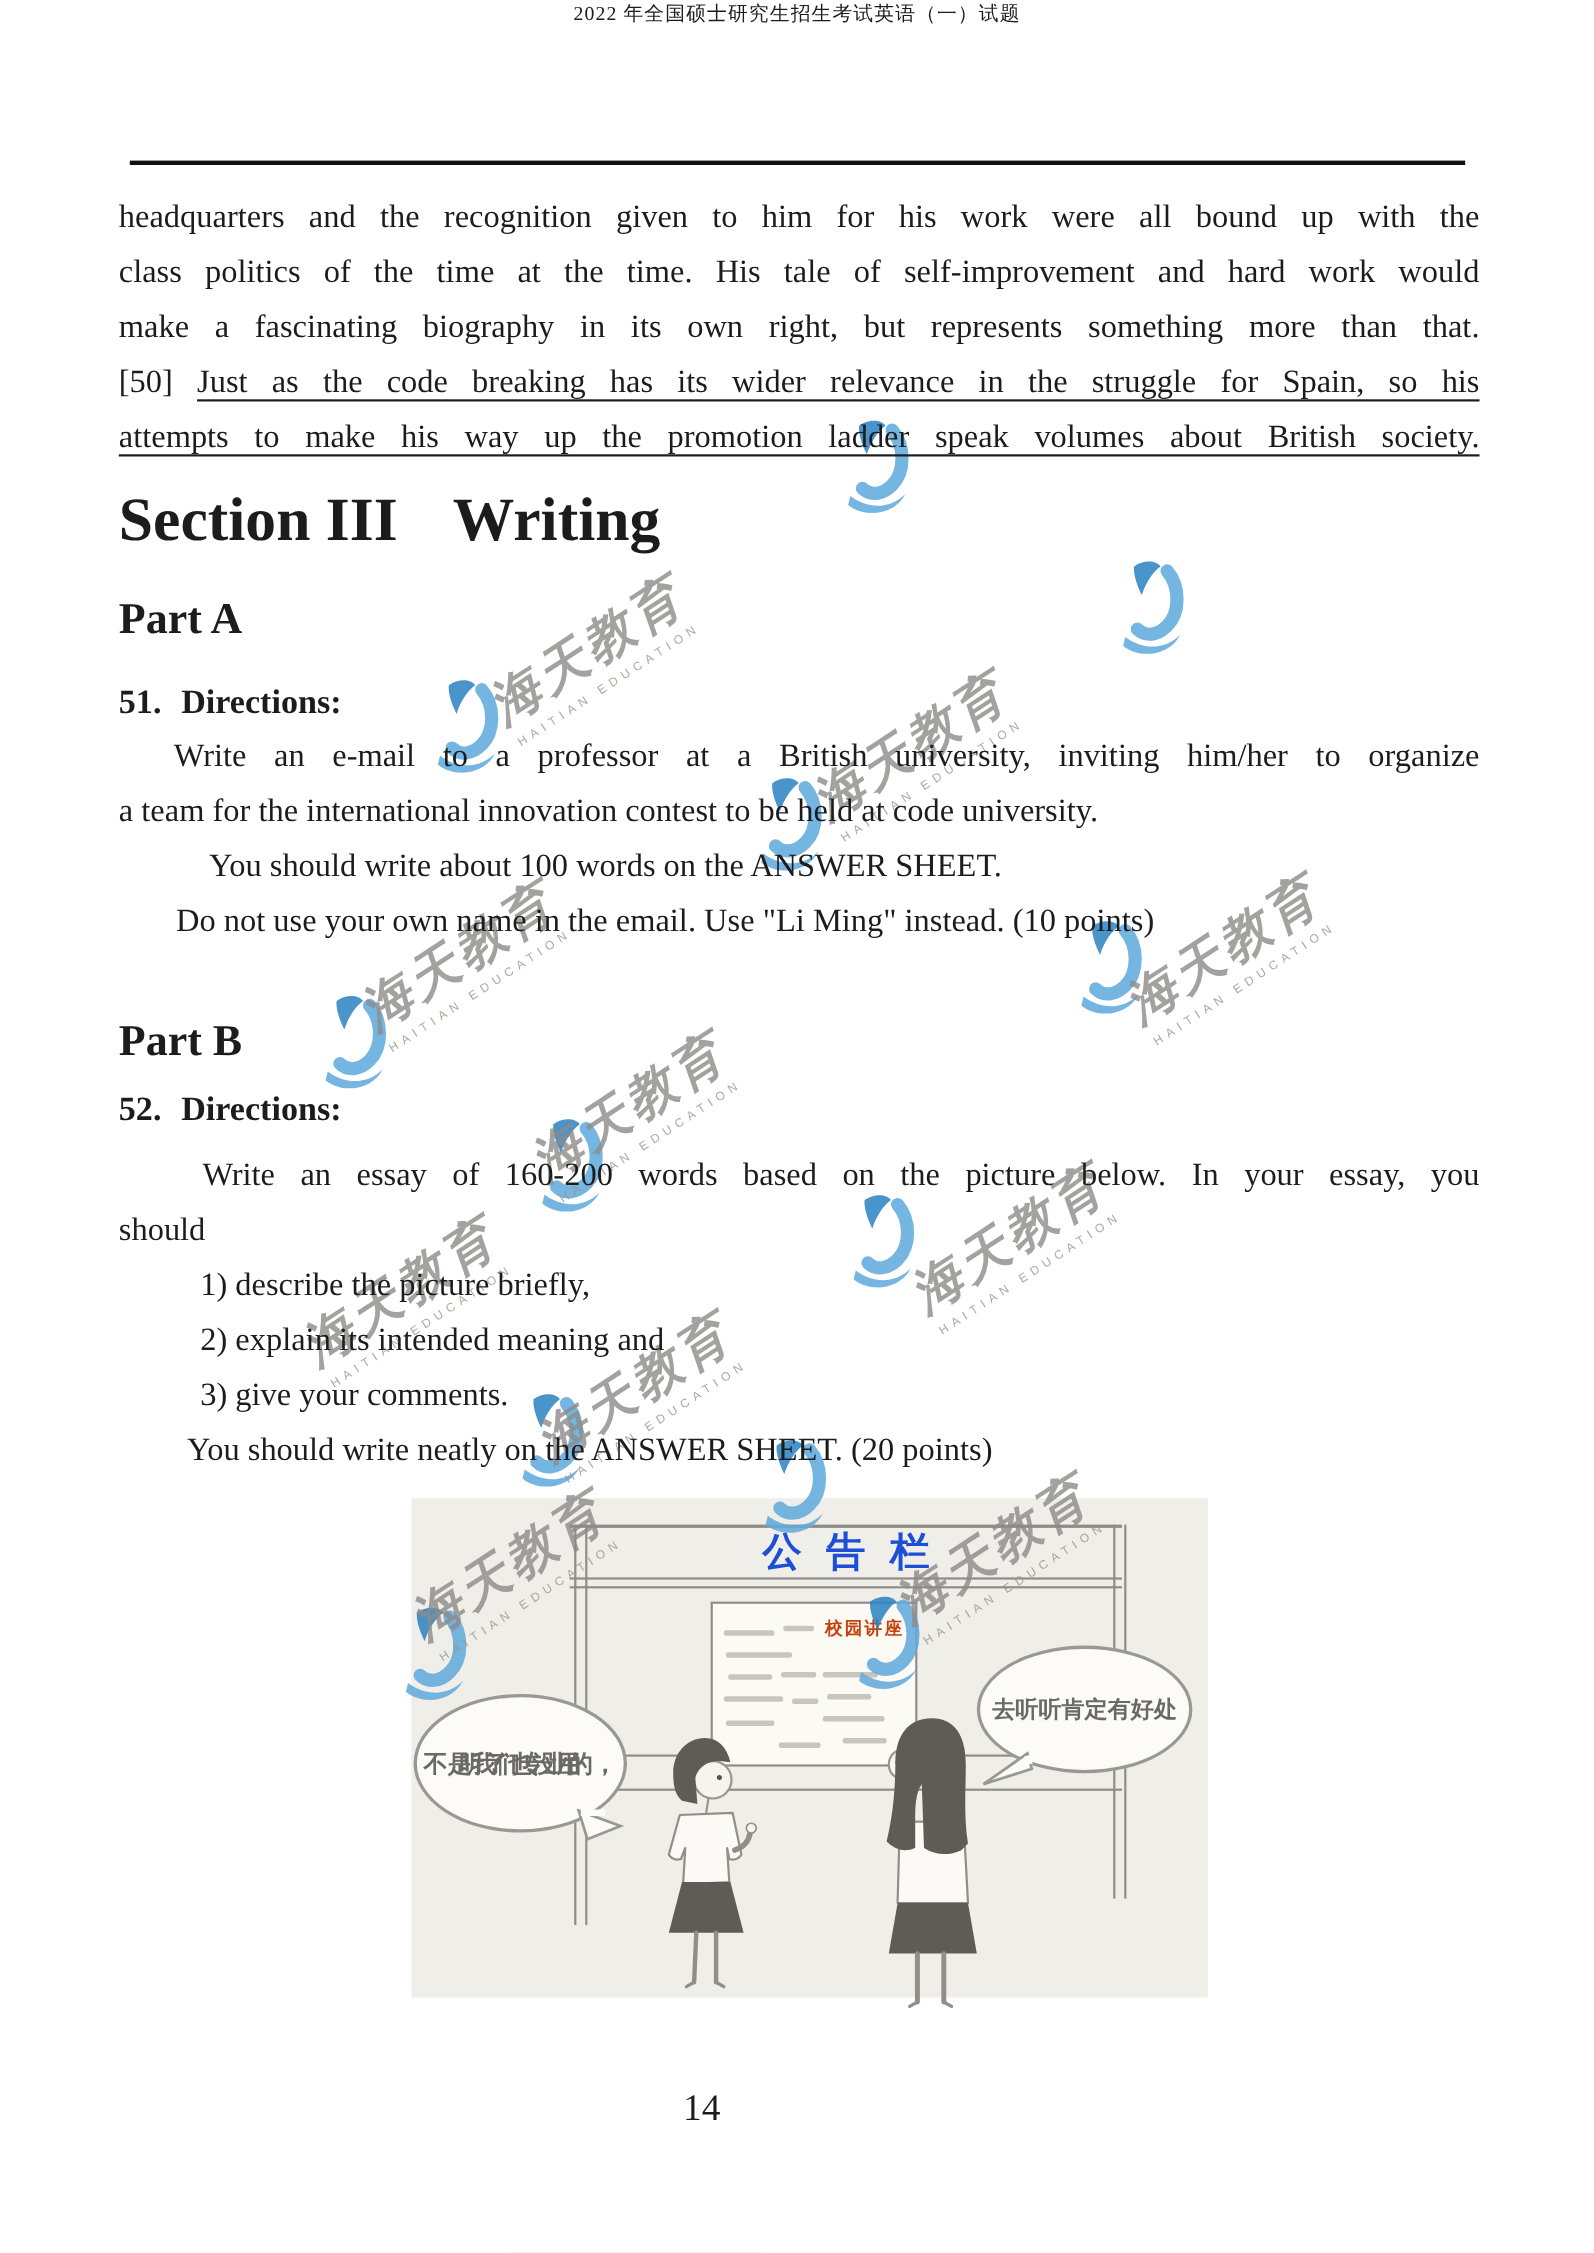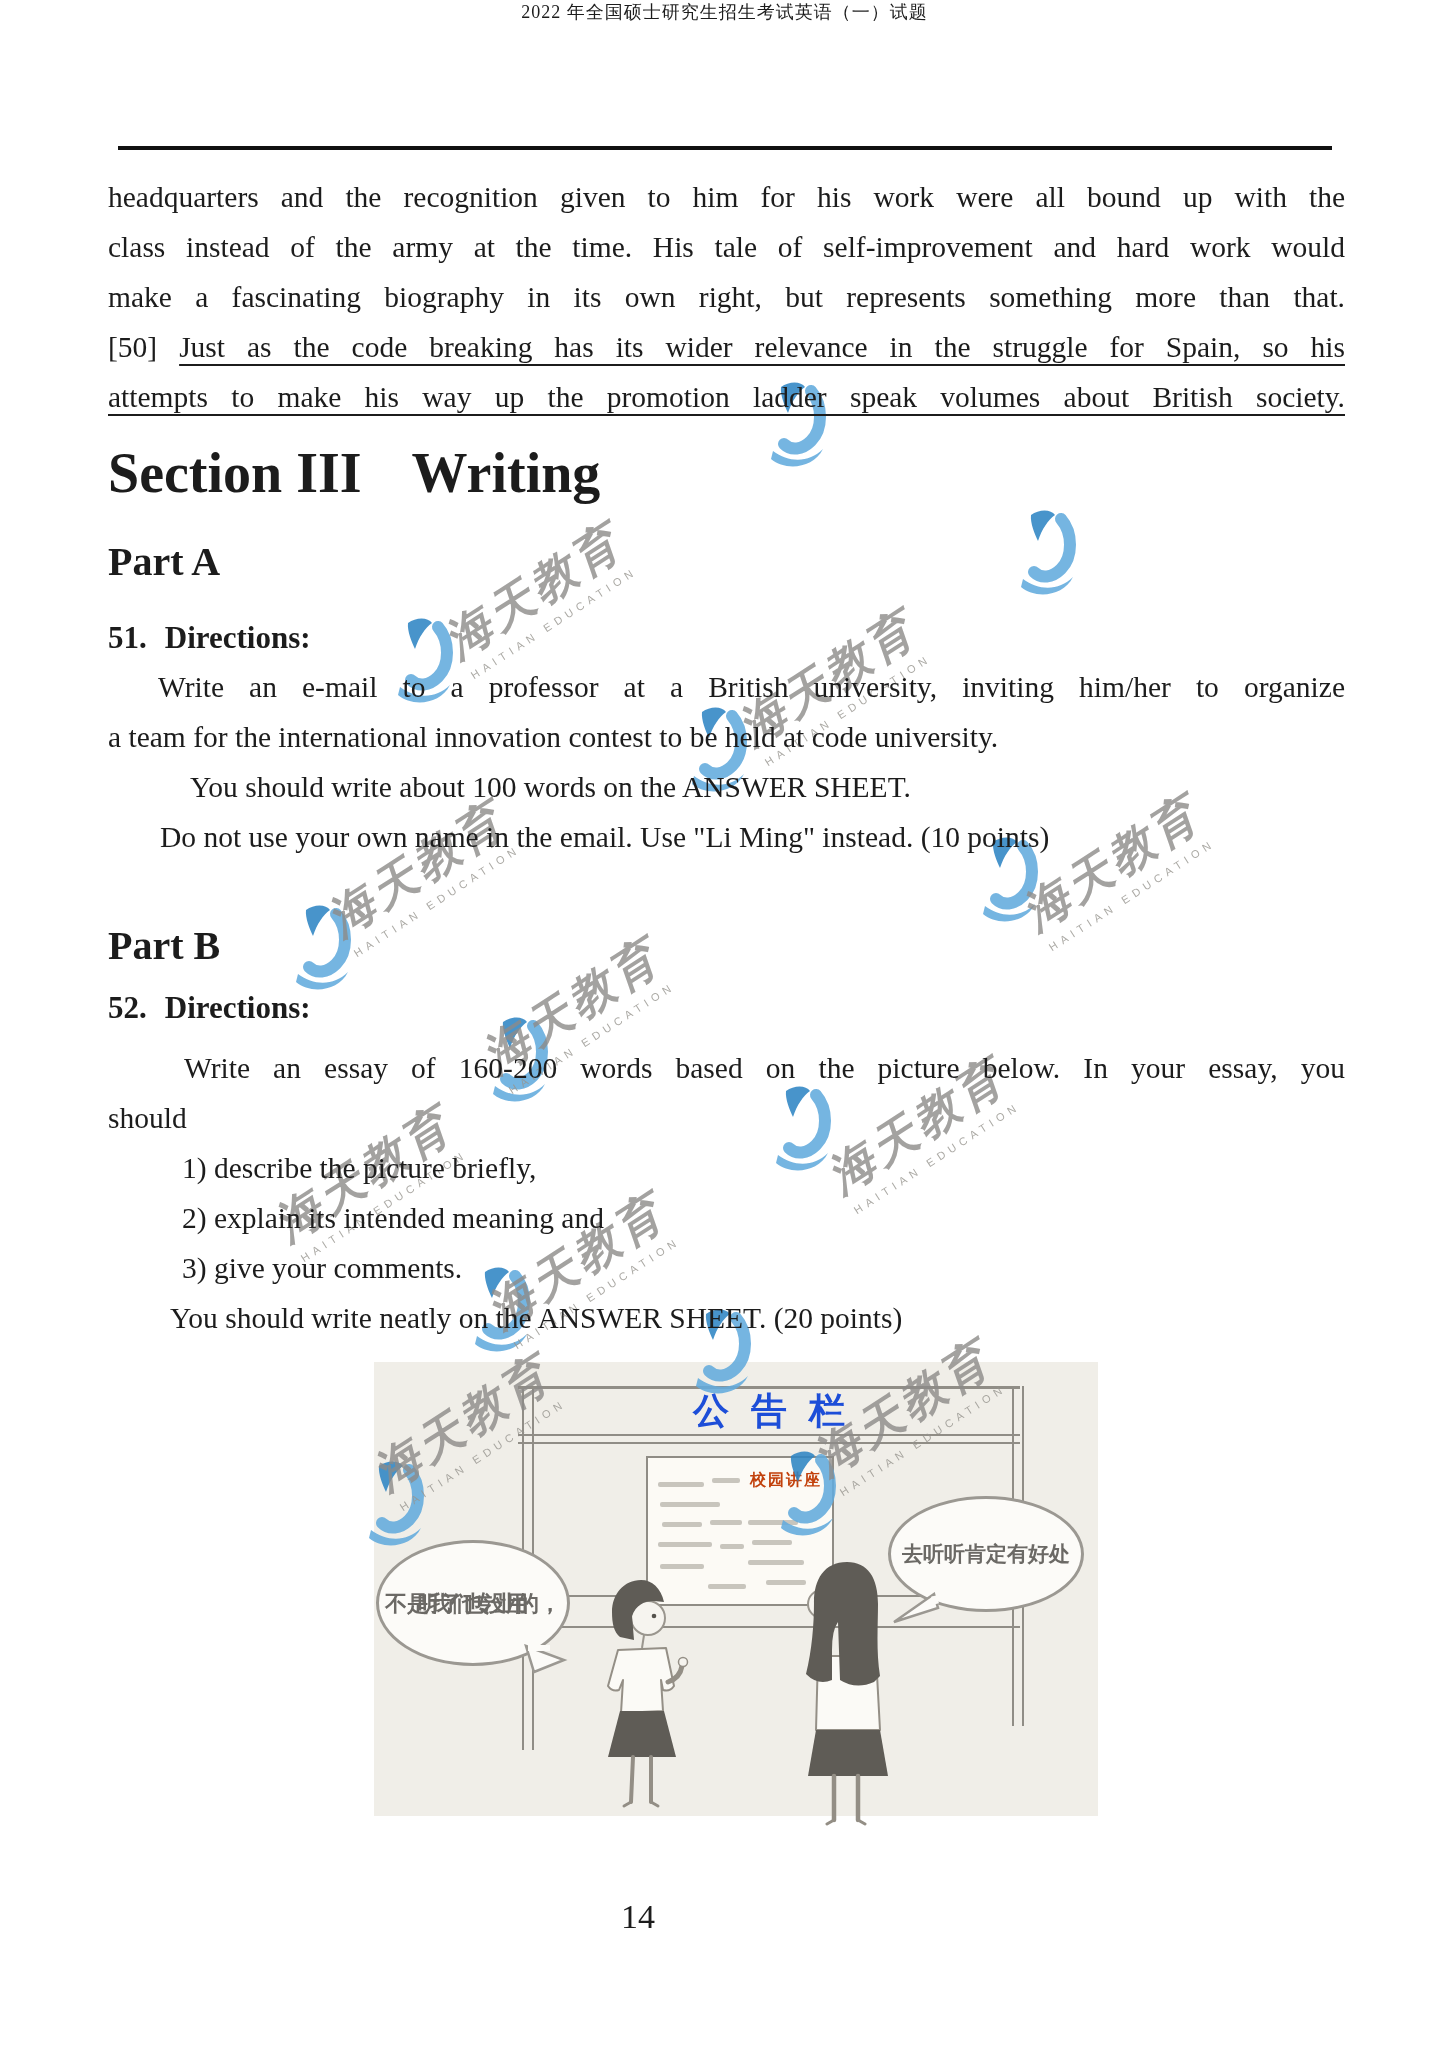--- a/index.html
+++ b/index.html
@@ -47,21 +47,21 @@
 </style>
 </head>
 <body>
 
 <div class="page">
 
   <div class="tl header-title">2022 年全国硕士研究生招生考试英语（一）试题</div>
   <div class="tl header-rule"></div>
 
   <div class="tl bline just" style="top:172px">headquarters and the recognition given to him for his work were all bound up with the</div>
-  <div class="tl bline just" style="top:222px">class instead of the army at the time. His tale of self-improvement and hard work would</div>
+  <div class="tl bline just" style="top:222px">class politics of the time at the time. His tale of self-improvement and hard work would</div>
   <div class="tl bline just" style="top:272px">make a fascinating biography in its own right, but represents something more than that.</div>
   <div class="tl bline just" style="top:322px"><span>[50]</span> <span class="u">Just as the code breaking has its wider relevance in the struggle for Spain, so his</span></div>
   <div class="tl bline just" style="top:372px"><span class="u">attempts to make his way up the promotion ladder speak volumes about British society.</span></div>
 
   <div class="tl section-heading"><span>Section III</span><span class="gap"></span><span>Writing</span></div>
 
   <div class="tl part-heading" style="top:538px">Part A</div>
   <div class="tl dir-heading" style="top:620px"><span class="num">51.</span><span>Directions:</span></div>
   <div class="tl bline just" style="top:662px;padding-left:50px">Write an e-mail to a professor at a British university, inviting him/her to organize</div>
   <div class="tl bline" style="top:712px">a team for the international innovation contest to be held at code university.</div>

